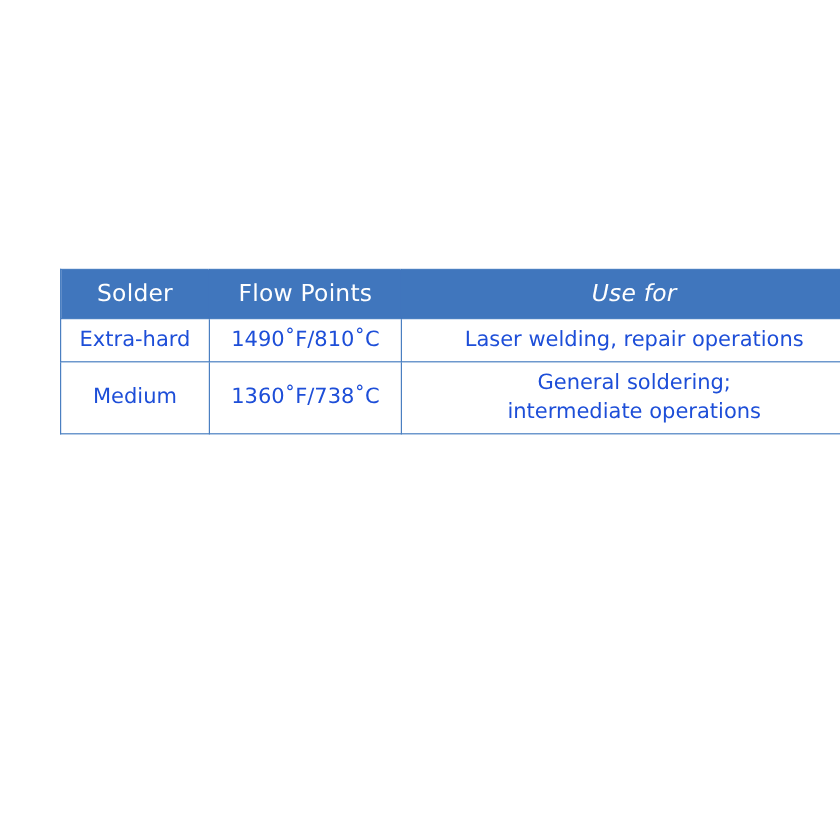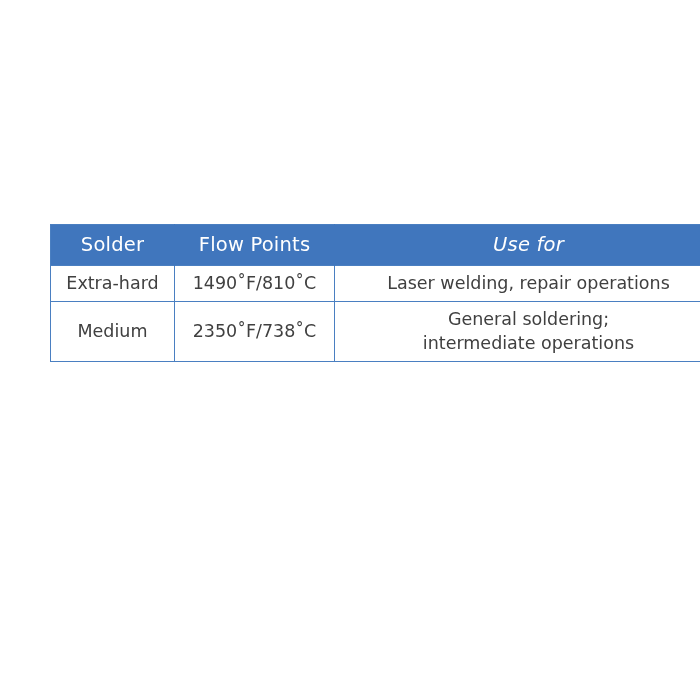--- a/index.html
+++ b/index.html
@@ -45,21 +45,21 @@
     text-align: center;
     border-right: 1px solid #4076bd;
     letter-spacing: 0.2px;
   }
   table.solder-table thead th:last-child {
     border-right: none;
     font-style: italic;
   }
   table.solder-table tbody td {
     font-size: 17.5px;
-    color: #404040;
+    color: #1d4ed8;
     text-align: center;
     padding: 6px 6px;
     border: 1px solid #4a7fc1;
     line-height: 1.34;
     vertical-align: middle;
   }
   tr.shaded td {
     background: #dcdcdc;
   }
   tr.plain td {
@@ -90,21 +90,21 @@
       <tbody>
         <tr class="plain">
           <td>Extra-hard</td>
           <td>1490˚F/810˚C</td>
           <td>
             <span class="two-line">Laser welding, repair operations</span>
           </td>
         </tr>
         <tr class="plain">
           <td>Medium</td>
-          <td>2350˚F/738˚C</td>
+          <td>1360˚F/738˚C</td>
           <td>
             <span class="two-line">General soldering;</span>
             <span class="two-line">intermediate operations</span>
           </td>
         </tr>
       </tbody>
     </table>
   </div>
 </div>
 

